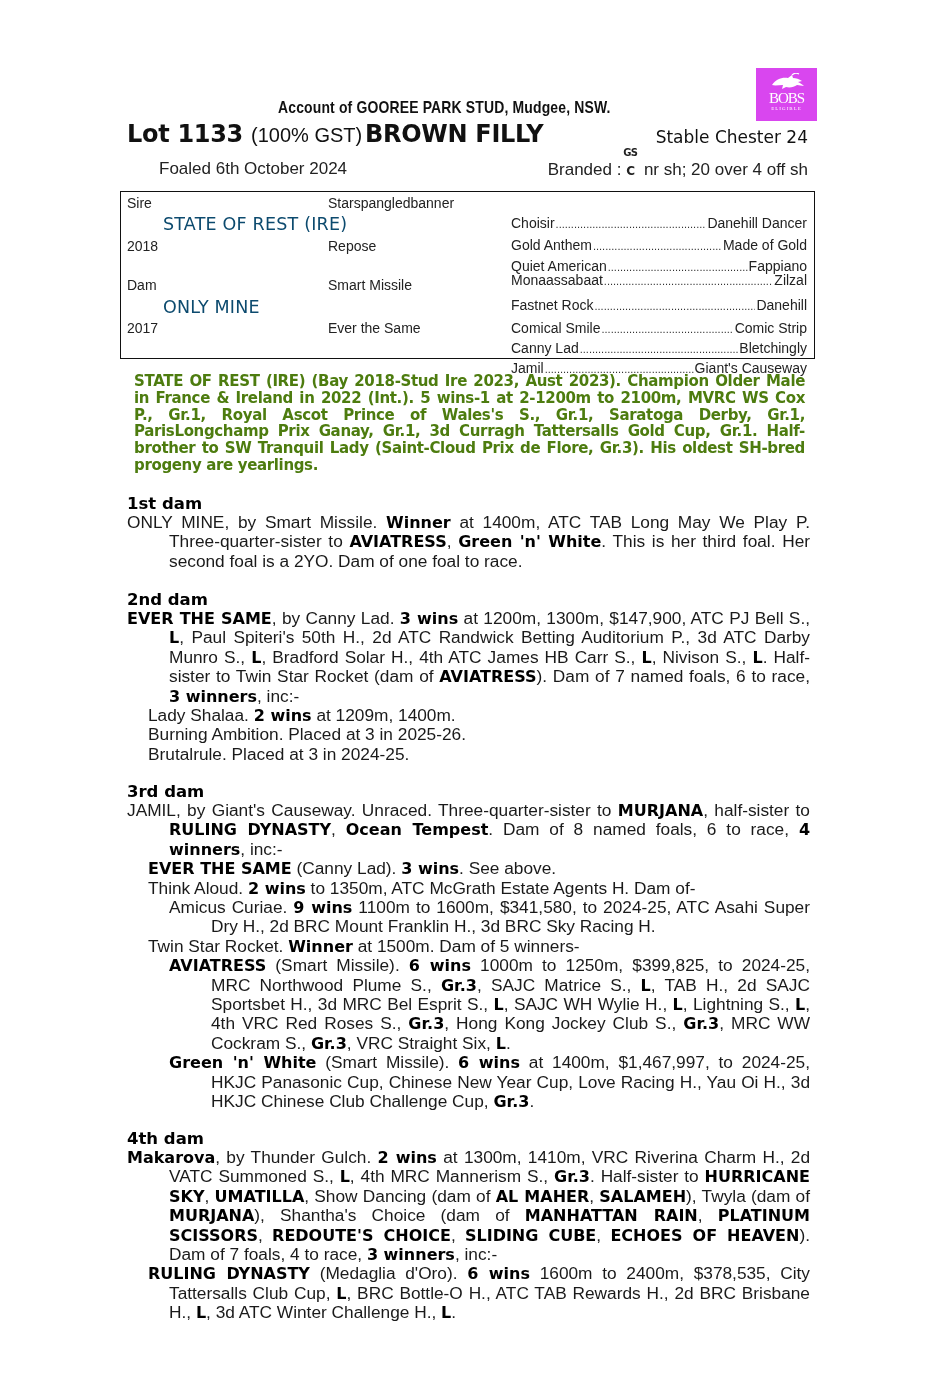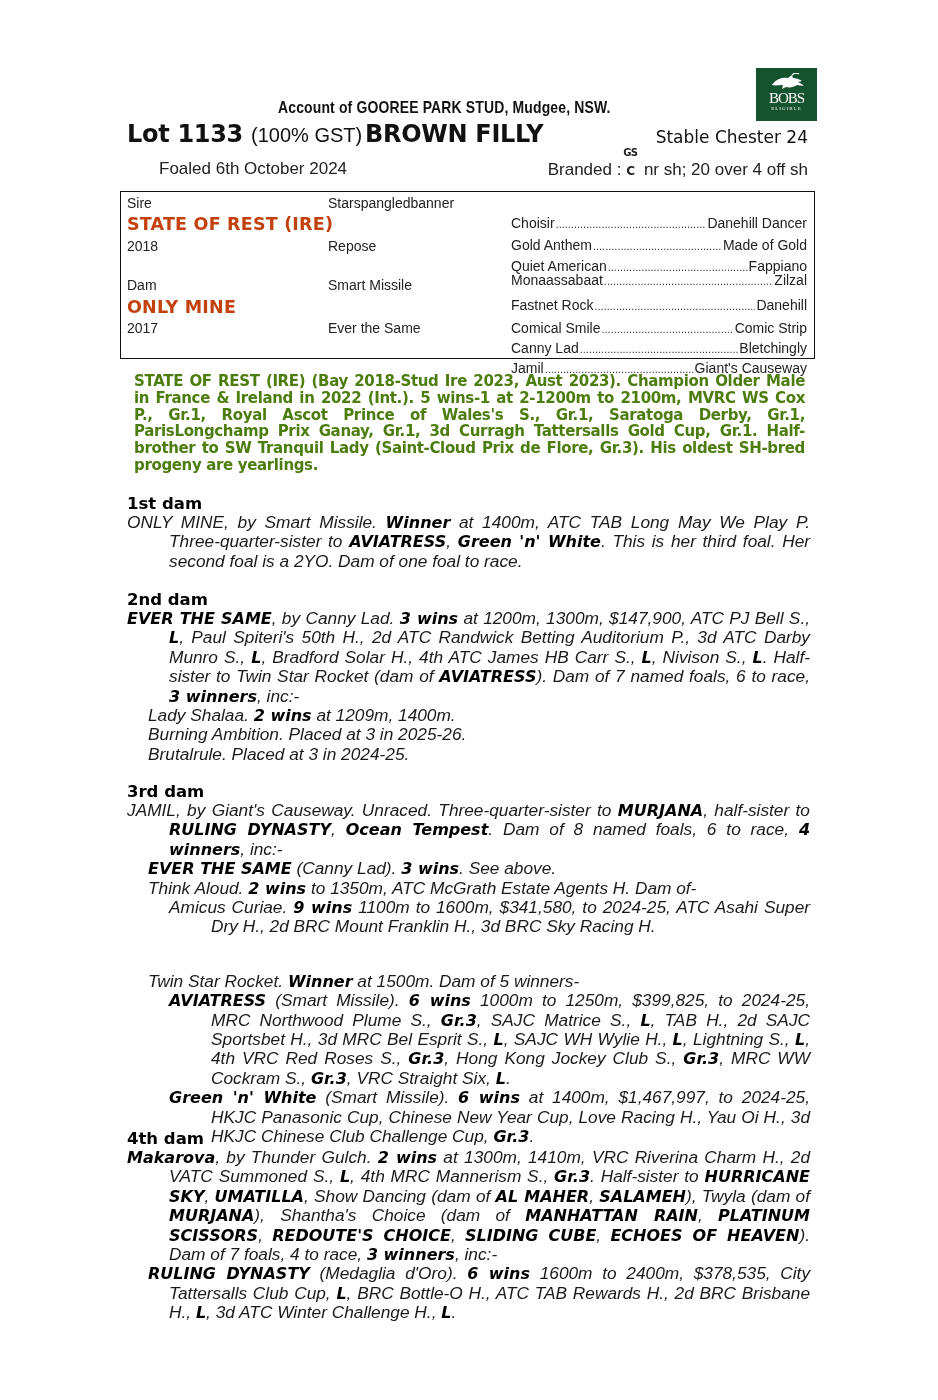--- a/index.html
+++ b/index.html
@@ -1,48 +1,48 @@
 <!DOCTYPE html>
 <html><head>
 <meta charset="utf-8">
 <style>
   html, body { margin: 0; padding: 0; background: #ffffff; }
   body { width: 938px; height: 1400px; position: relative; color: #111; font-family: "Liberation Sans", sans-serif; overflow: hidden; }
 
-  .logo { position: absolute; left: 756px; top: 68px; width: 61px; height: 53px; background: #14532d; color: #fff; text-align: center; }
+  .logo { position: absolute; left: 756px; top: 68px; width: 61px; height: 53px; background: #d946ef; color: #fff; text-align: center; }
   .logo .horse { display: block; margin: 5px auto 0; width: 38px; height: 17px; }
   .logo .bobs { display: block; font-family: "Liberation Serif", serif; font-size: 15px; line-height: 15px; letter-spacing: -1px; margin-top: 1px; }
   .logo .elig { display: block; font-family: "Liberation Serif", serif; font-size: 5px; line-height: 6px; letter-spacing: 1px; }
 
   .account { position: absolute; left: 278px; top: 98px; font-family: "Liberation Sans", sans-serif; font-weight: bold; font-size: 17px; transform: scaleX(0.82); transform-origin: left top; white-space: nowrap; letter-spacing: 0.2px; }
 
   .lotline { position: absolute; left: 127px; top: 120px; width: 683px; height: 30px; }
   .lot { position: absolute; left: 0; top: 0; font-weight: bold; font-size: 24px; white-space: nowrap; font-family: "DejaVu Sans", sans-serif; letter-spacing: -0.3px; }
   .gst { font-weight: normal; font-size: 20px; font-family: "Liberation Sans", sans-serif; letter-spacing: 0; }
   .sex { position: absolute; left: 238px; top: 0; font-weight: bold; font-size: 24px; font-family: "DejaVu Sans", sans-serif; letter-spacing: -0.3px; white-space: nowrap; }
   .stable { position: absolute; right: 2px; top: 7px; font-weight: normal; font-size: 17px; font-family: "DejaVu Sans", sans-serif; white-space: nowrap; }
 
   .foaled { position: absolute; left: 127px; top: 159px; font-size: 17px; color: #222; white-space: nowrap; margin-left: 32px; }
   .branded { position: absolute; right: 130px; top: 159px; font-size: 17px; color: #222; white-space: nowrap; }
   .brand-mark { display: inline-block; position: relative; width: 13px; font-family: "DejaVu Sans", sans-serif; font-weight: bold; }
   .brand-mark .top { position: absolute; left: -3px; top: -12px; font-size: 10px; letter-spacing: -0.5px; }
   .brand-mark .bot { font-size: 12px; }
 
   .pedigree { position: absolute; left: 120px; top: 191px; width: 695px; height: 168px; border: 1.5px solid #111; box-sizing: border-box; font-size: 14px; color: #222; }
   .ped-cell { position: absolute; white-space: nowrap; }
-  .ped-bold { font-weight: bold; font-size: 17.5px; font-family: "DejaVu Sans", sans-serif; color: #c2410c; letter-spacing: 0.2px; }
+  .ped-bold { font-weight: normal; font-size: 17.5px; font-family: "DejaVu Sans", sans-serif; color: #0c4a6e; letter-spacing: 0.2px; margin-left: 36px; }
   .gp-row { position: absolute; left: 390px; width: 296px; display: flex; align-items: baseline; white-space: nowrap; font-size: 14px; margin-top: 20px; }
   .gp-row .dots { flex: 1; overflow: hidden; margin: 0 1px; }
   .gp-row .dots::before { content: "...................................................................................................................."; letter-spacing: 0; font-size: 11px; color: #333; }
 
   .sire-para { position: absolute; left: 134px; top: 373px; width: 671px; font-family: "DejaVu Sans", sans-serif; font-weight: bold; font-size: 15px; line-height: 16.8px; text-align: justify; letter-spacing: -0.35px; color: #4d7c0f; }
 
   .section { position: absolute; left: 127px; width: 683px; font-size: 17.3px; line-height: 19.4px; color: #1a1a1a; }
   .sec-h { font-family: "DejaVu Sans", sans-serif; font-weight: bold; font-size: 16.5px; color: #000; line-height: 19px; }
-  .p { text-align: justify; font-style: italic; }
+  .p { text-align: justify; }
   .l0 { padding-left: 42px; text-indent: -42px; }
   .l1 { padding-left: 42px; text-indent: -21px; margin-left: 0; }
   .l2 { padding-left: 84px; text-indent: -42px; }
   .b { font-family: "DejaVu Sans", sans-serif; font-weight: bold; font-size: 16px; color: #000; }
 </style>
 </head>
 <body>
 
 <div class="logo">
   <svg class="horse" viewBox="0 0 38 17">
@@ -141,21 +141,21 @@
     <div class="p l1" style="padding-left: 42px; text-indent: -21px;"><span>Lady Shalaa. </span><span class="b">2 wins</span><span> at 1209m, 1400m.</span></div>
     <div class="p l1" style="padding-left: 42px; text-indent: -21px;"><span>Burning Ambition. Placed at 3 in 2025-26.</span></div>
     <div class="p l1" style="padding-left: 42px; text-indent: -21px;"><span>Brutalrule. Placed at 3 in 2024-25.</span></div>
   </div>
 <div class="section" style="top:782px;">
     <div class="sec-h">3rd dam</div>
     <div class="p l0" style="padding-left: 42px; text-indent: -42px;"><span>JAMIL, by Giant's Causeway. Unraced. Three-quarter-sister to </span><span class="b">MURJANA</span><span>, half-sister to </span><span class="b">RULING DYNASTY</span><span>, </span><span class="b">Ocean Tempest</span><span>. Dam of 8 named foals, 6 to race, </span><span class="b">4 winners</span><span>, inc:-</span></div>
     <div class="p l1" style="padding-left: 42px; text-indent: -21px;"><span class="b">EVER THE SAME</span><span> (Canny Lad). </span><span class="b">3 wins</span><span>. See above.</span></div>
     <div class="p l1" style="padding-left: 42px; text-indent: -21px;"><span>Think Aloud. </span><span class="b">2 wins</span><span> to 1350m, ATC McGrath Estate Agents H. Dam of-</span></div>
     <div class="p l2" style="padding-left: 84px; text-indent: -42px;"><span>Amicus Curiae. </span><span class="b">9 wins</span><span> 1100m to 1600m, $341,580, to 2024-25, ATC Asahi Super Dry H., 2d BRC Mount Franklin H., 3d BRC Sky Racing H.</span></div>
-    <div class="p l1" style="padding-left: 42px; text-indent: -21px; margin-top: 35px;"><span>Twin Star Rocket. </span><span class="b">Winner</span><span> at 1500m. Dam of 5 winners-</span></div>
+    <div class="p l1" style="padding-left: 42px; text-indent: -21px;"><span>Twin Star Rocket. </span><span class="b">Winner</span><span> at 1500m. Dam of 5 winners-</span></div>
     <div class="p l2" style="padding-left: 84px; text-indent: -42px;"><span class="b">AVIATRESS</span><span> (Smart Missile). </span><span class="b">6 wins</span><span> 1000m to 1250m, $399,825, to 2024-25, MRC Northwood Plume S., </span><span class="b">Gr.3</span><span>, SAJC Matrice S., </span><span class="b">L</span><span>, TAB H., 2d SAJC Sportsbet H., 3d MRC Bel Esprit S., </span><span class="b">L</span><span>, SAJC WH Wylie H., </span><span class="b">L</span><span>, Lightning S., </span><span class="b">L</span><span>, 4th VRC Red Roses S., </span><span class="b">Gr.3</span><span>, Hong Kong Jockey Club S., </span><span class="b">Gr.3</span><span>, MRC WW Cockram S., </span><span class="b">Gr.3</span><span>, VRC Straight Six, </span><span class="b">L</span><span>.</span></div>
     <div class="p l2" style="padding-left: 84px; text-indent: -42px;"><span class="b">Green 'n' White</span><span> (Smart Missile). </span><span class="b">6 wins</span><span> at 1400m, $1,467,997, to 2024-25, HKJC Panasonic Cup, Chinese New Year Cup, Love Racing H., Yau Oi H., 3d HKJC Chinese Club Challenge Cup, </span><span class="b">Gr.3</span><span>.</span></div>
   </div>
 <div class="section" style="top:1129px;">
     <div class="sec-h">4th dam</div>
     <div class="p l0" style="padding-left: 42px; text-indent: -42px;"><span class="b">Makarova</span><span>, by Thunder Gulch. </span><span class="b">2 wins</span><span> at 1300m, 1410m, VRC Riverina Charm H., 2d VATC Summoned S., </span><span class="b">L</span><span>, 4th MRC Mannerism S., </span><span class="b">Gr.3</span><span>. Half-sister to </span><span class="b">HURRICANE SKY</span><span>, </span><span class="b">UMATILLA</span><span>, Show Dancing (dam of </span><span class="b">AL MAHER</span><span>, </span><span class="b">SALAMEH</span><span>), Twyla (dam of </span><span class="b">MURJANA</span><span>), Shantha's Choice (dam of </span><span class="b">MANHATTAN RAIN</span><span>, </span><span class="b">PLATINUM SCISSORS</span><span>, </span><span class="b">REDOUTE'S CHOICE</span><span>, </span><span class="b">SLIDING CUBE</span><span>, </span><span class="b">ECHOES OF HEAVEN</span><span>). Dam of 7 foals, 4 to race, </span><span class="b">3 winners</span><span>, inc:-</span></div>
     <div class="p l1" style="padding-left: 42px; text-indent: -21px;"><span class="b">RULING DYNASTY</span><span> (Medaglia d'Oro). </span><span class="b">6 wins</span><span> 1600m to 2400m, $378,535, City Tattersalls Club Cup, </span><span class="b">L</span><span>, BRC Bottle-O H., ATC TAB Rewards H., 2d BRC Brisbane H., </span><span class="b">L</span><span>, 3d ATC Winter Challenge H., </span><span class="b">L</span><span>.</span></div>
   </div>
 
 </body></html>

